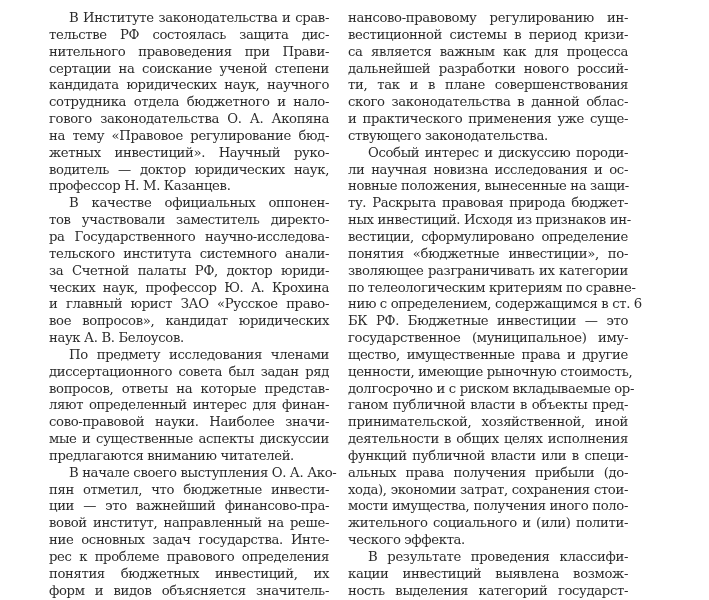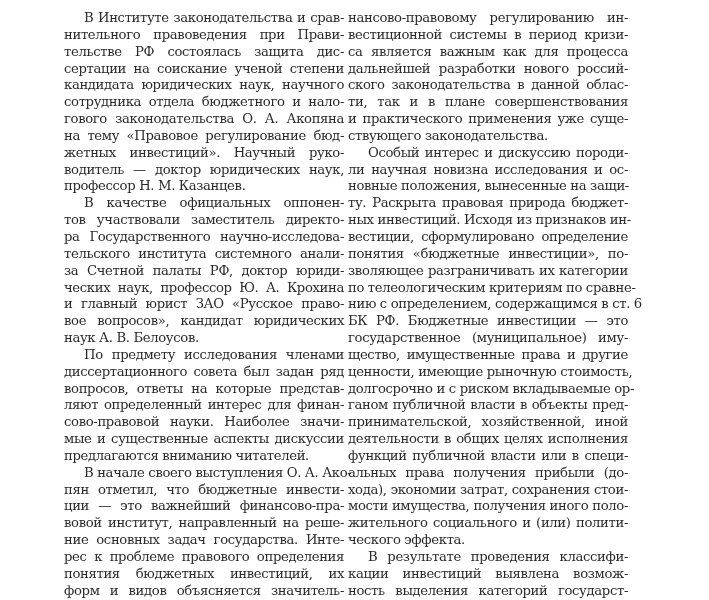--- a/index.html
+++ b/index.html
@@ -20,21 +20,21 @@
       left: 0;
       top: 0;
       width: 709px;
       height: 600px;
     }
     .column {
       position: absolute;
       top: 10px;
     }
     .col-left {
-      left: 64px;
+      left: 49px;
       width: 280px;
     }
     .col-right {
       left: 348px;
       width: 280px;
     }
     .line {
       display: block;
       height: 16.85px;
       line-height: 16.85px;
@@ -56,22 +56,22 @@
   </style>
 </head>
 <body>
 
 <div class="page">
 
   <div class="column col-left">
 
     <div>
       <span class="line indent">В Институте законодательства и срав-</span>
+      <span class="line">тельстве РФ состоялась защита дис-</span>
       <span class="line">нительного правоведения при Прави-</span>
-      <span class="line">тельстве РФ состоялась защита дис-</span>
       <span class="line">сертации на соискание ученой степени</span>
       <span class="line">кандидата юридических наук, научного</span>
       <span class="line">сотрудника отдела бюджетного и нало-</span>
       <span class="line">гового законодательства О. А. Акопяна</span>
       <span class="line">на тему «Правовое регулирование бюд-</span>
       <span class="line">жетных инвестиций». Научный руко-</span>
       <span class="line">водитель — доктор юридических наук,</span>
       <span class="line last">профессор Н. М. Казанцев.</span>
     </div>
 
@@ -109,22 +109,22 @@
     </div>
   </div>
 
   <div class="column col-right">
 
     <div>
       <span class="line">нансово-правовому регулированию ин-</span>
       <span class="line">вестиционной системы в период кризи-</span>
       <span class="line">са является важным как для процесса</span>
       <span class="line">дальнейшей разработки нового россий-</span>
+      <span class="line">ти, так и в плане совершенствования</span>
       <span class="line">ского законодательства в данной облас-</span>
-      <span class="line">ти, так и в плане совершенствования</span>
       <span class="line">и практического применения уже суще-</span>
       <span class="line last">ствующего законодательства.</span>
     </div>
 
     <div>
       <span class="line indent">Особый интерес и дискуссию породи-</span>
       <span class="line">ли научная новизна исследования и ос-</span>
       <span class="line">новные положения, вынесенные на защи-</span>
       <span class="line">ту. Раскрыта правовая природа бюджет-</span>
       <span class="line">ных инвестиций. Исходя из признаков ин-</span>

